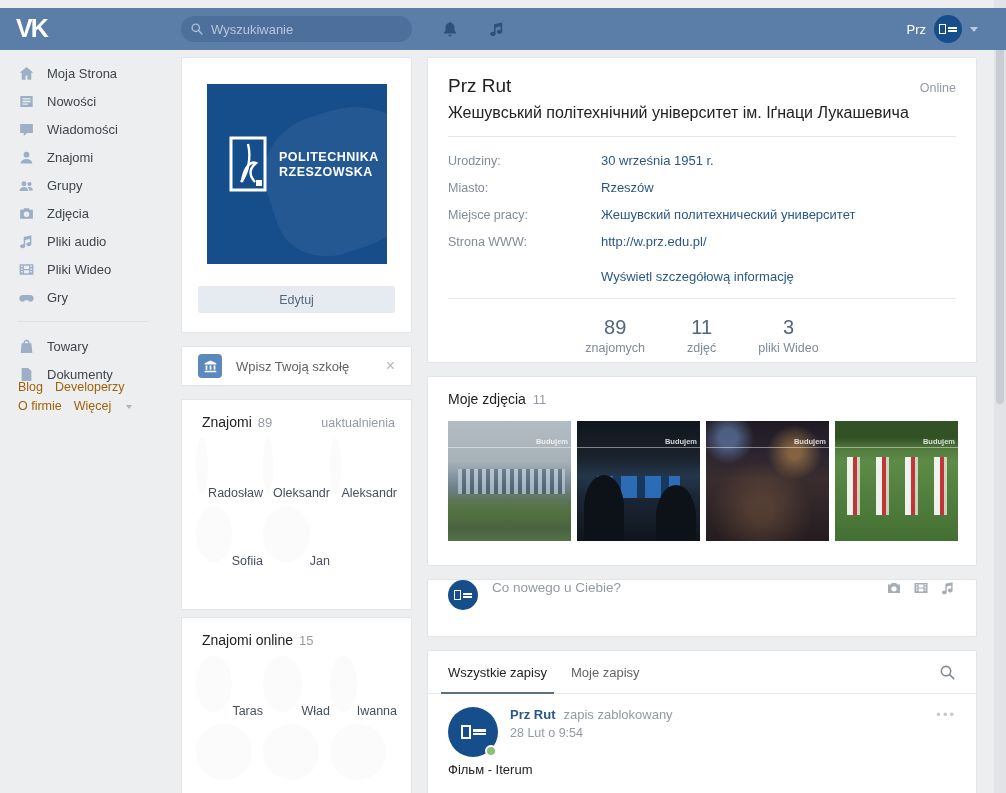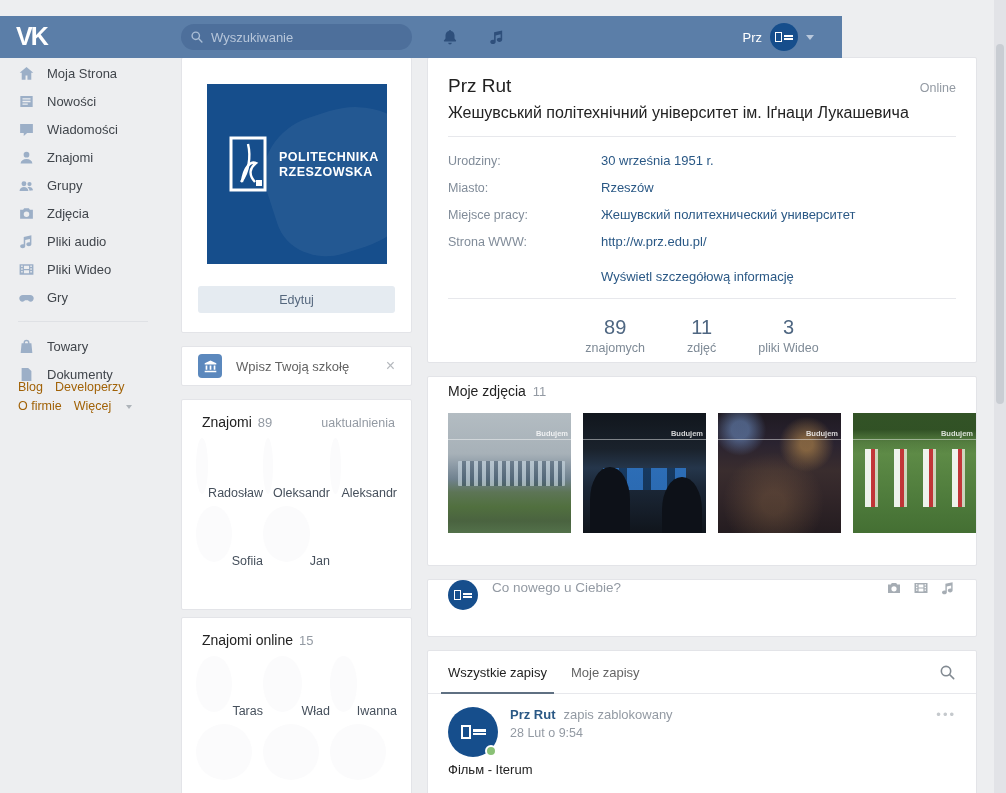--- a/index.html
+++ b/index.html
@@ -1,21 +1,21 @@
 <!DOCTYPE html>
 <html><head>
 <meta charset="utf-8">
 <style>
   * { margin:0; padding:0; box-sizing:border-box; }
   html,body { width:1006px; height:793px; }
   body { font-family:"Liberation Sans", sans-serif; background:#edeef0; font-size:13px; color:#222; }
   #app { position:relative; width:1006px; height:793px; overflow:hidden; background:#edeef0; }
 
   
-  .topbar { position:absolute; top:16px; left:0; width:842px; height:42px; background:#5b7ea8; z-index:10; }
+  .topbar { position:absolute; top:8px; left:0; width:1006px; height:42px; background:#5b7ea8; z-index:10; }
   .vk-logo { position:absolute; left:16px; top:6px; color:#fff; font-weight:800; font-size:25px; letter-spacing:-2px; cursor:pointer; }
   .search-wrap { position:absolute; left:181px; top:8px; width:231px; height:26px; }
   .search-wrap svg { position:absolute; left:9px; top:6px; width:14px; height:14px; color:#a9bdd6; }
   .search-input { width:100%; height:100%; border:none; outline:none; border-radius:13px; background:#4d6f9b; padding:0 10px 0 30px; color:#dfe8f2; font-size:13px; font-family:inherit; }
   .search-input::placeholder { color:#b7c6da; }
   .hdr-icon { position:absolute; top:12px; width:18px; height:18px; color:#2e4f7b; cursor:pointer; }
   .hdr-icon.bell { left:441px; }
   .hdr-icon.music { left:488px; }
   .hdr-user { position:absolute; right:28px; top:0; height:42px; display:flex; align-items:center; gap:8px; cursor:pointer; }
   .hdr-user-name { color:#fff; font-size:13px; }
@@ -82,24 +82,24 @@
   .info-label { width:153px; color:#818c99; font-size:12.5px; flex:0 0 auto; }
   .info-value { color:#2a5885; font-size:13px; cursor:pointer; }
   .more-info { margin-top:14px; margin-left:153px; color:#2a5885; font-size:13px; cursor:pointer; }
   .counters { display:flex; justify-content:center; gap:42px; padding-top:16px; }
   .counter { text-align:center; cursor:pointer; }
   .counter-num { color:#4f6782; font-size:20px; line-height:24px; }
   .counter-label { color:#7e8a96; font-size:12.5px; margin-top:2px; }
 
   
   #card-photos { left:427px; top:376px; width:550px; height:190px; padding:0 20px; }
-  .ph-head { display:flex; align-items:baseline; padding-top:6px; }
+  .ph-head { display:flex; align-items:baseline; padding-top:14px; }
   .ph-title { font-size:14px; color:#222; cursor:pointer; }
   .ph-count { color:#939aa3; font-size:13px; margin-left:7px; }
-  .ph-row { display:flex; gap:12px; margin-top:14px; }
+  .ph-row { display:flex; gap:6px; margin-top:14px; }
   .photo { position:relative; width:123px; height:120px; overflow:hidden; cursor:pointer; flex:0 0 auto; }
   .photo .wline { position:absolute; left:0; right:0; top:26px; height:1px; background:rgba(255,255,255,0.45); }
   .photo .wm { position:absolute; right:3px; top:16px; color:rgba(255,255,255,0.8); font-size:7.5px; font-weight:700; }
   .photo1 { background:linear-gradient(180deg,#b3bcc2 0%,#a7b1b8 34%,#8c9aa6 44%,#70828f 55%,#5d7556 66%,#51703f 78%,#4a6340 90%,#53714a 100%); }
   .photo1::before { content:""; position:absolute; left:8%; right:5%; top:40%; height:21%; background:repeating-linear-gradient(90deg, rgba(210,225,235,0.55) 0 4px, rgba(30,55,80,0.35) 4px 8px); border-radius:1px; }
   .photo2 { background:linear-gradient(180deg,#11161d 0%,#1a222c 30%,#25364b 46%,#1b2737 62%,#10151c 100%); }
   .photo2::before { content:""; position:absolute; left:16%; right:16%; top:46%; height:18%; background:repeating-linear-gradient(90deg,#2e77c9 0 16px,#153a63 16px 24px); opacity:0.85; }
   .photo2::after { content:""; position:absolute; left:6%; bottom:0; width:32%; height:55%; background:#0d1118; border-radius:50% 50% 0 0; box-shadow:72px 10px 0 #0d1118; }
   .photo3 { background:radial-gradient(circle at 18% 14%, rgba(120,160,220,0.5) 0 6%, transparent 18%), radial-gradient(circle at 72% 26%, rgba(235,175,85,0.45) 0 5%, transparent 22%), radial-gradient(circle at 45% 75%, rgba(205,150,90,0.22) 0 10%, transparent 45%), linear-gradient(180deg,#1f1a22 0%,#2a2330 25%,#3a2d2e 48%,#33272a 66%,#241c20 100%); }
   .photo4 { background:linear-gradient(180deg,rgba(40,70,30,0.85) 0 14%, rgba(60,95,45,0.4) 24%, transparent 34%), linear-gradient(180deg,#6f9b55 0%,#5d8a46 35%,#4f7c3c 70%,#446f33 100%); }

